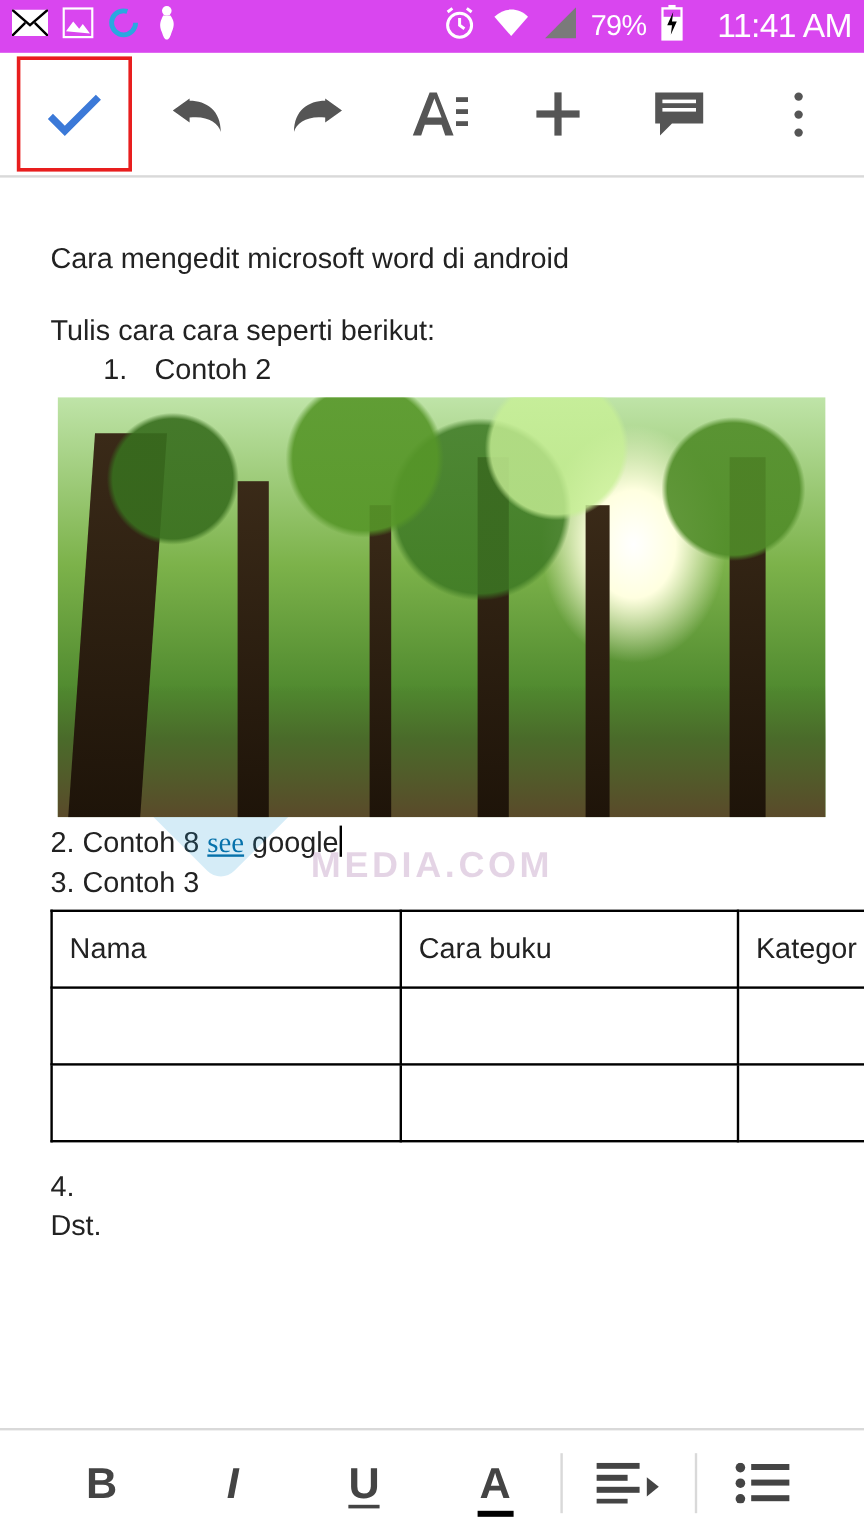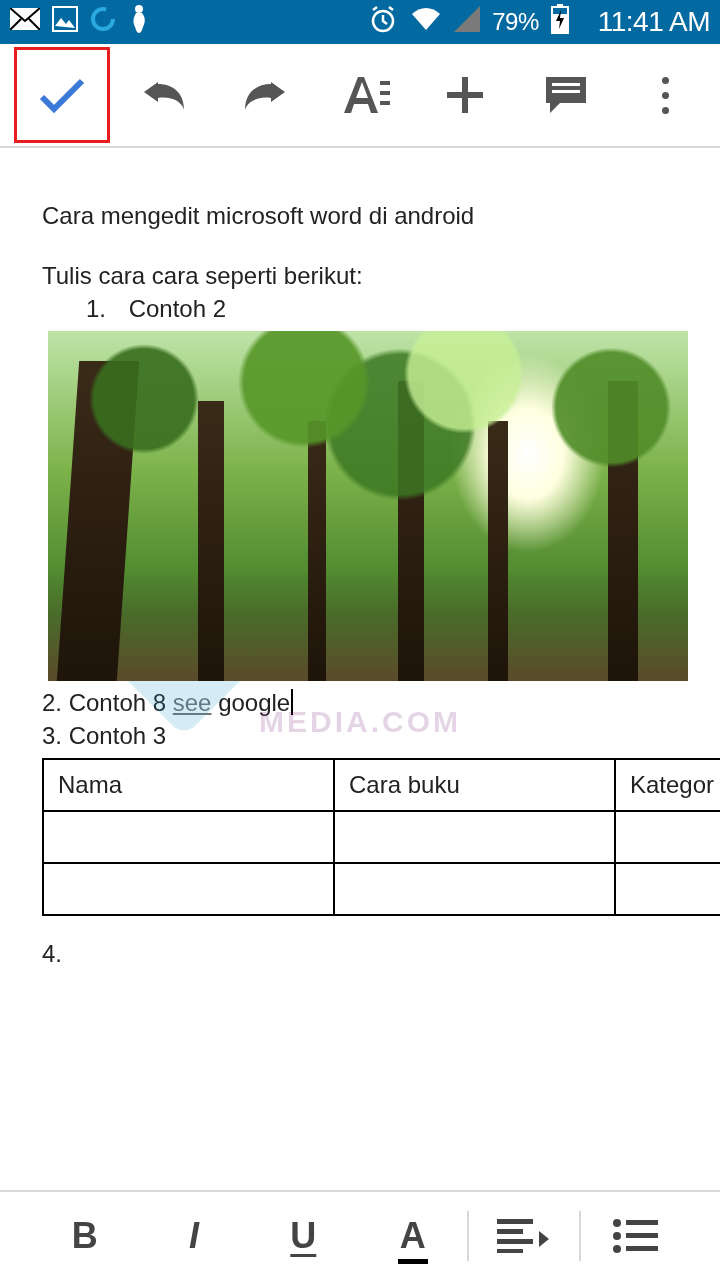--- a/index.html
+++ b/index.html
@@ -1,21 +1,21 @@
 <!DOCTYPE html>
 <html><head>
 <meta charset="utf-8">
 <style>
   * { box-sizing: border-box; margin: 0; padding: 0; }
   html, body { width: 720px; height: 1280px; font-family: Arial, Helvetica, sans-serif; background: #fff; overflow: hidden; }
 
   
   .statusbar {
     height: 44px;
-    background: #0369a1;
+    background: #d946ef;
     color: #fff;
     display: flex;
     align-items: center;
     padding: 0 10px;
     font-size: 24px;
   }
   .statusbar .left, .statusbar .right { display: flex; align-items: center; gap: 12px; }
   .statusbar .spacer { flex: 1; }
   .statusbar svg { fill: #fff; }
   .statusbar .grey svg { fill: #7a7a7a; }
@@ -79,32 +79,32 @@
        radial-gradient(circle at 40% 30%, rgba(86,150,40,.9) 0 60px, transparent 66px),
        radial-gradient(circle at 65% 25%, rgba(200,240,150,.8) 0 55px, transparent 60px),
        radial-gradient(circle at 88% 45%, rgba(80,140,40,.9) 0 55px, transparent 60px),
        radial-gradient(circle at 55% 55%, rgba(60,120,35,.85) 0 70px, transparent 76px);
   }
   .forest .floor { position:absolute; bottom:0; left:0; right:0; height:110px;
      background: linear-gradient(rgba(60,90,30,0) , #4a6b2a 40%, #5a4a2a 100%);
   }
 
   .after-img { margin-top: 4px; }
-  .link { color:#737373; text-decoration: underline; }
+  .link { color:#0369a1; text-decoration: underline; font-family: Liberation Serif, serif; }
   .cursor { display:inline-block; width:2px; height:26px; background:#000; vertical-align:-4px; margin-left:1px; }
 
   table.doc-table {
     border-collapse: collapse;
     margin-top: 6px;
     width: 688px;
     font-size: 24px;
   }
   table.doc-table td {
     border: 2px solid #000;
-    height: 52px;
+    height: 64px;
     padding: 8px 14px;
     vertical-align: middle;
   }
   table.doc-table td:nth-child(1){ width:300px; }
   table.doc-table td:nth-child(2){ width:290px; }
   table.doc-table td:nth-child(3){ width:98px; }
 
   
   .wm {
     position: absolute;
@@ -283,20 +283,21 @@
     <tr>
           <td></td>
           <td></td>
           <td></td>
         </tr>
   </tbody>
     </table>
 
   <div style="height:22px"></div>
   <div>4.</div>
+  <div>Dst.</div>
 </div>
 
 <div class="formatbar">
   <div class="fbtn">B</div>
   <div class="fbtn" style="font-style:italic">I</div>
   <div class="fbtn">
       <span class="u-letter">U</span>
     </div>
   <div class="fbtn a-color">
       <span>A</span>

